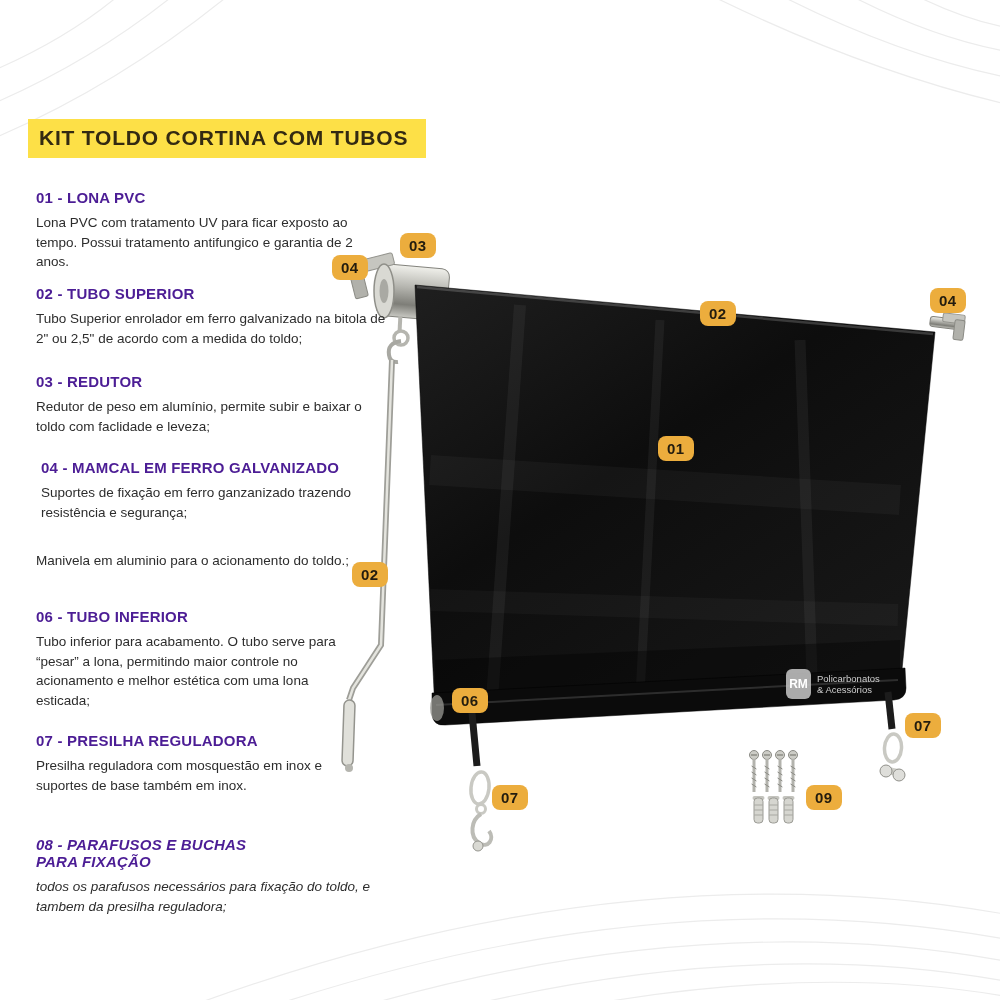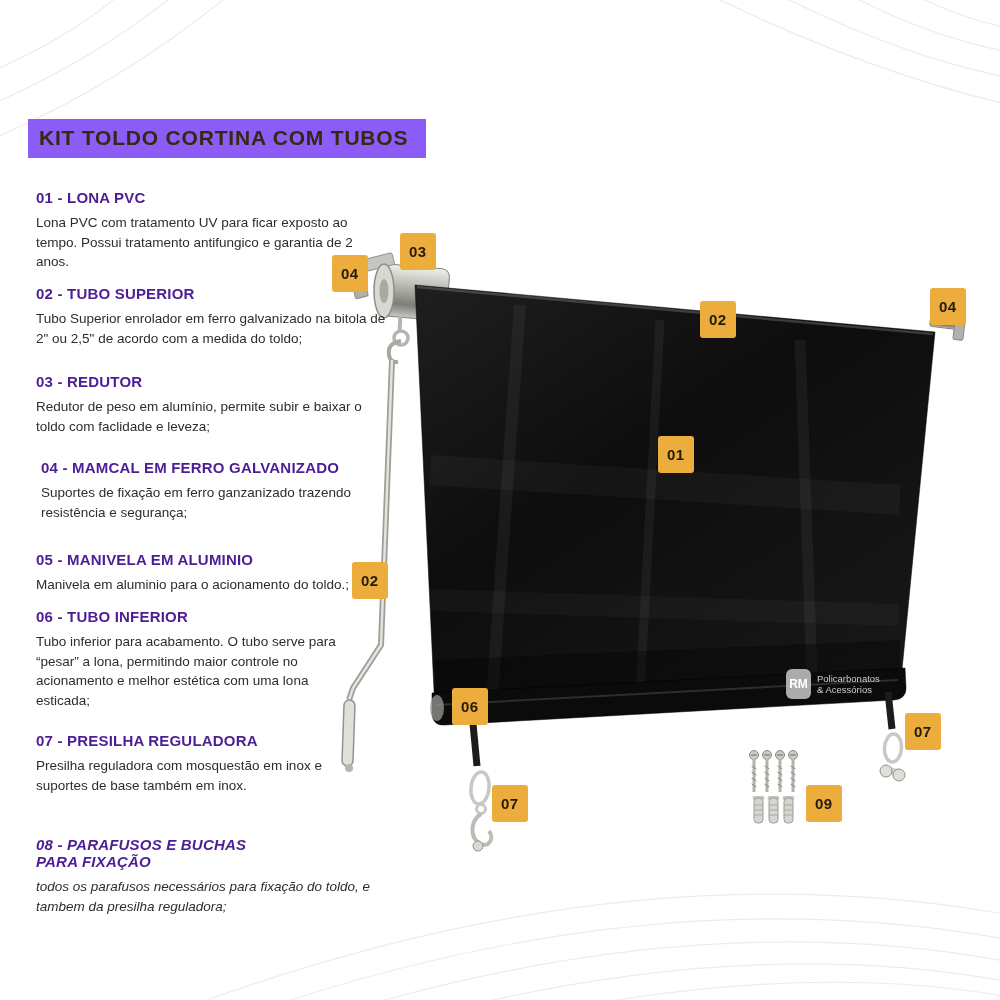--- a/index.html
+++ b/index.html
@@ -11,21 +11,21 @@
     position:relative;
   }
   .page { position:relative; width:1000px; height:1000px; background:#ffffff; }
 
   
   .bg-curves { position:absolute; inset:0; z-index:0; }
 
   
   .title-banner {
     position:absolute; left:28px; top:119px; z-index:2;
-    background:#8b5cf6;
+    background:#fde047;
     padding:7px 18px 8px 11px;
   }
   .title-banner h1 {
     font-size:21px; font-weight:700; letter-spacing:0.8px;
     color:#332a12; white-space:nowrap;
   }
 
   
   .section { position:absolute; left:36px; width:352px; z-index:2; }
   .section h2 { font-size:15px; font-weight:700; color:#4c1d95; margin:0 0 7px 0; letter-spacing:0.2px; }
@@ -41,21 +41,21 @@
   .s8 h2 { max-width:250px; }
 
   
   .illustration { position:absolute; inset:0; z-index:1; }
 
   
   .badge {
     position:absolute; z-index:3;
     background:#ECAD3D; color:#231C0E;
     font-weight:700; font-size:15px; line-height:1;
-    padding:11px 9px; border-radius:3px;
+    padding:5px 9px; border-radius:8px;
     letter-spacing:0.5px;
   }
   .b0 { left:400px; top:233px; }  
   .b1 { left:332px; top:255px; }  
   .b2 { left:700px; top:301px; }  
   .b3 { left:930px; top:288px; }  
   .b4 { left:658px; top:436px; }  
   .b5 { left:352px; top:562px; }  
   .b6 { left:452px; top:688px; }  
   .b7 { left:492px; top:785px; }  
@@ -111,21 +111,20 @@
   </section>
   <section class="section s3">
     <h2>03 - REDUTOR</h2>
     <p>Redutor de peso em alumínio, permite subir e baixar o toldo com faclidade e leveza;</p>
   </section>
   <section class="section s4">
     <h2>04 - MAMCAL  EM FERRO GALVANIZADO</h2>
     <p>Suportes de fixação em ferro ganzanizado trazendo resistência e segurança;</p>
   </section>
   <section class="section s5">
-    <h2>05 - MANIVELA EM ALUMINIO</h2>
     <p>Manivela em aluminio para o acionamento do toldo.;</p>
   </section>
   <section class="section s6">
     <h2>06 - TUBO INFERIOR</h2>
     <p>Tubo inferior para acabamento. O tubo serve para “pesar” a lona, permitindo maior controle no acionamento e melhor estética com uma lona esticada;</p>
   </section>
   <section class="section s7">
     <h2>07 - PRESILHA REGULADORA</h2>
     <p>Presilha reguladora com mosquestão em inox e suportes de base também em inox.</p>
   </section>

